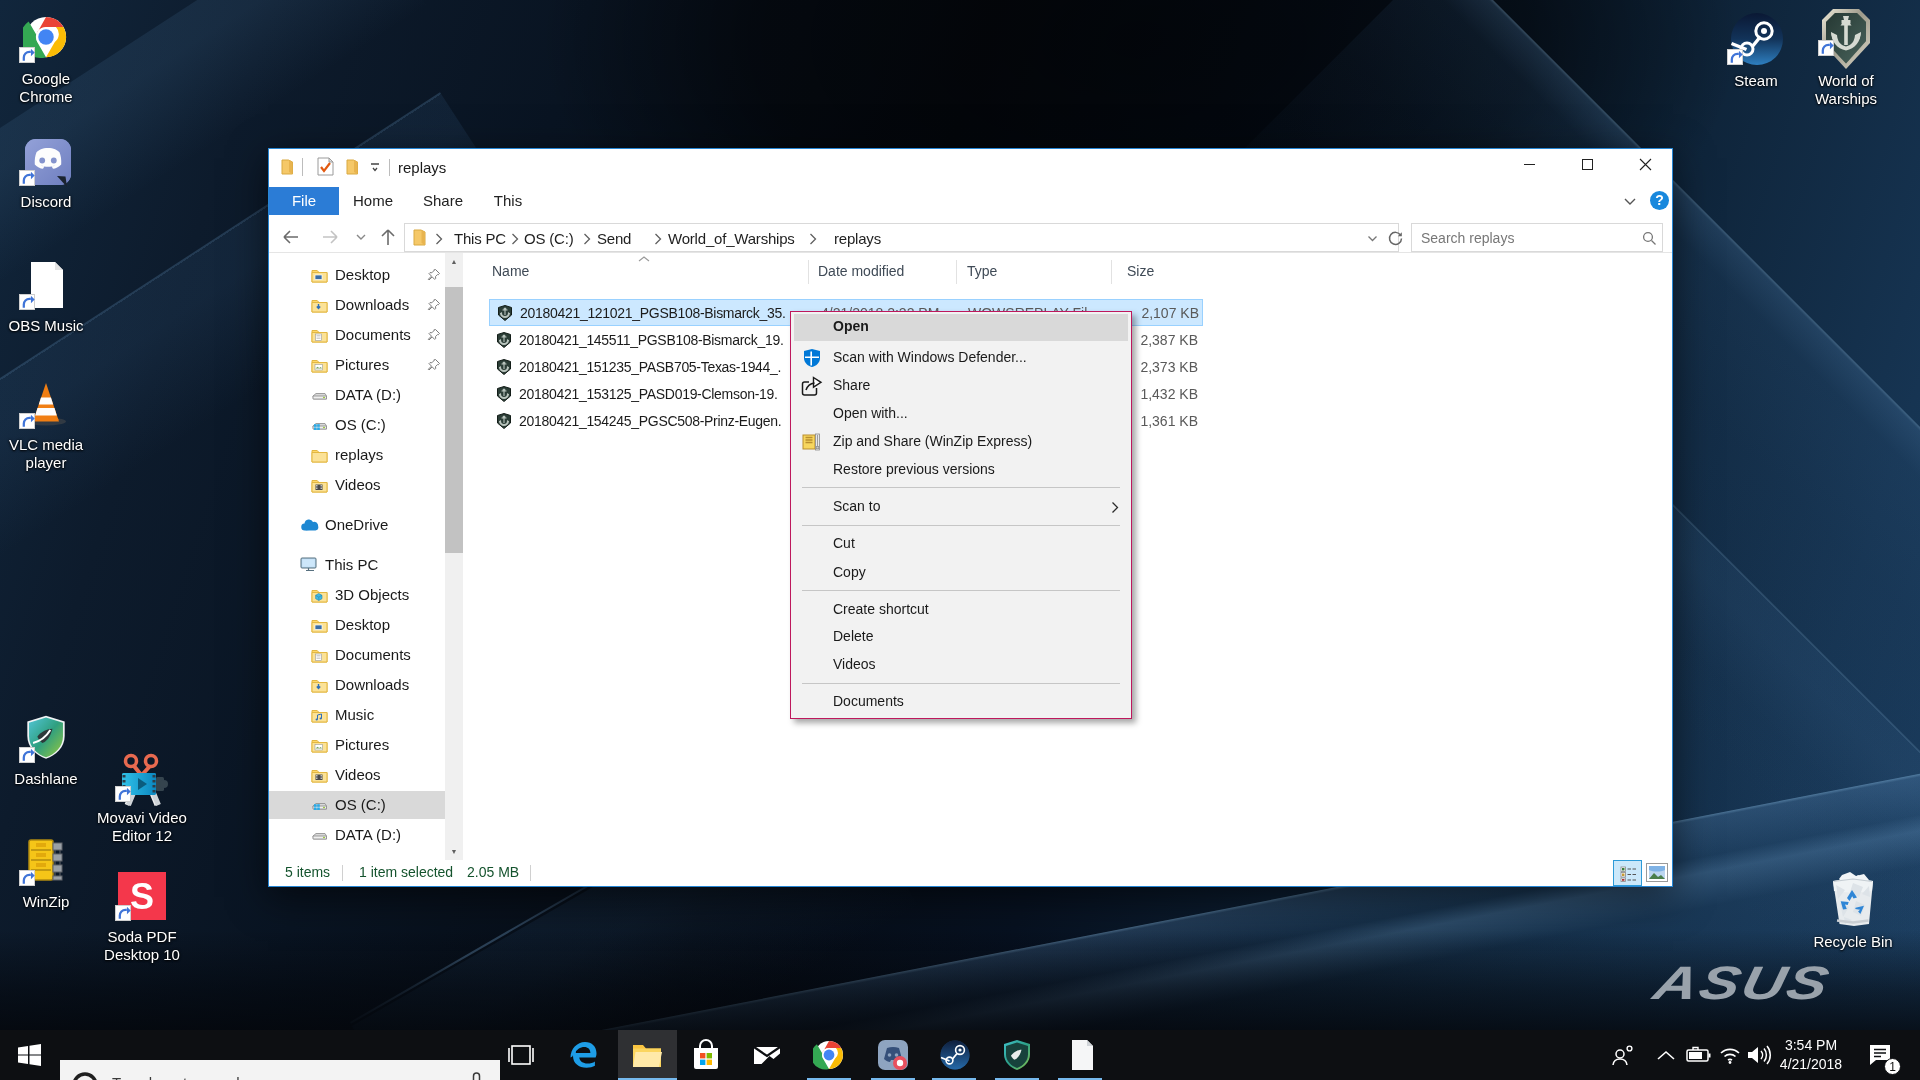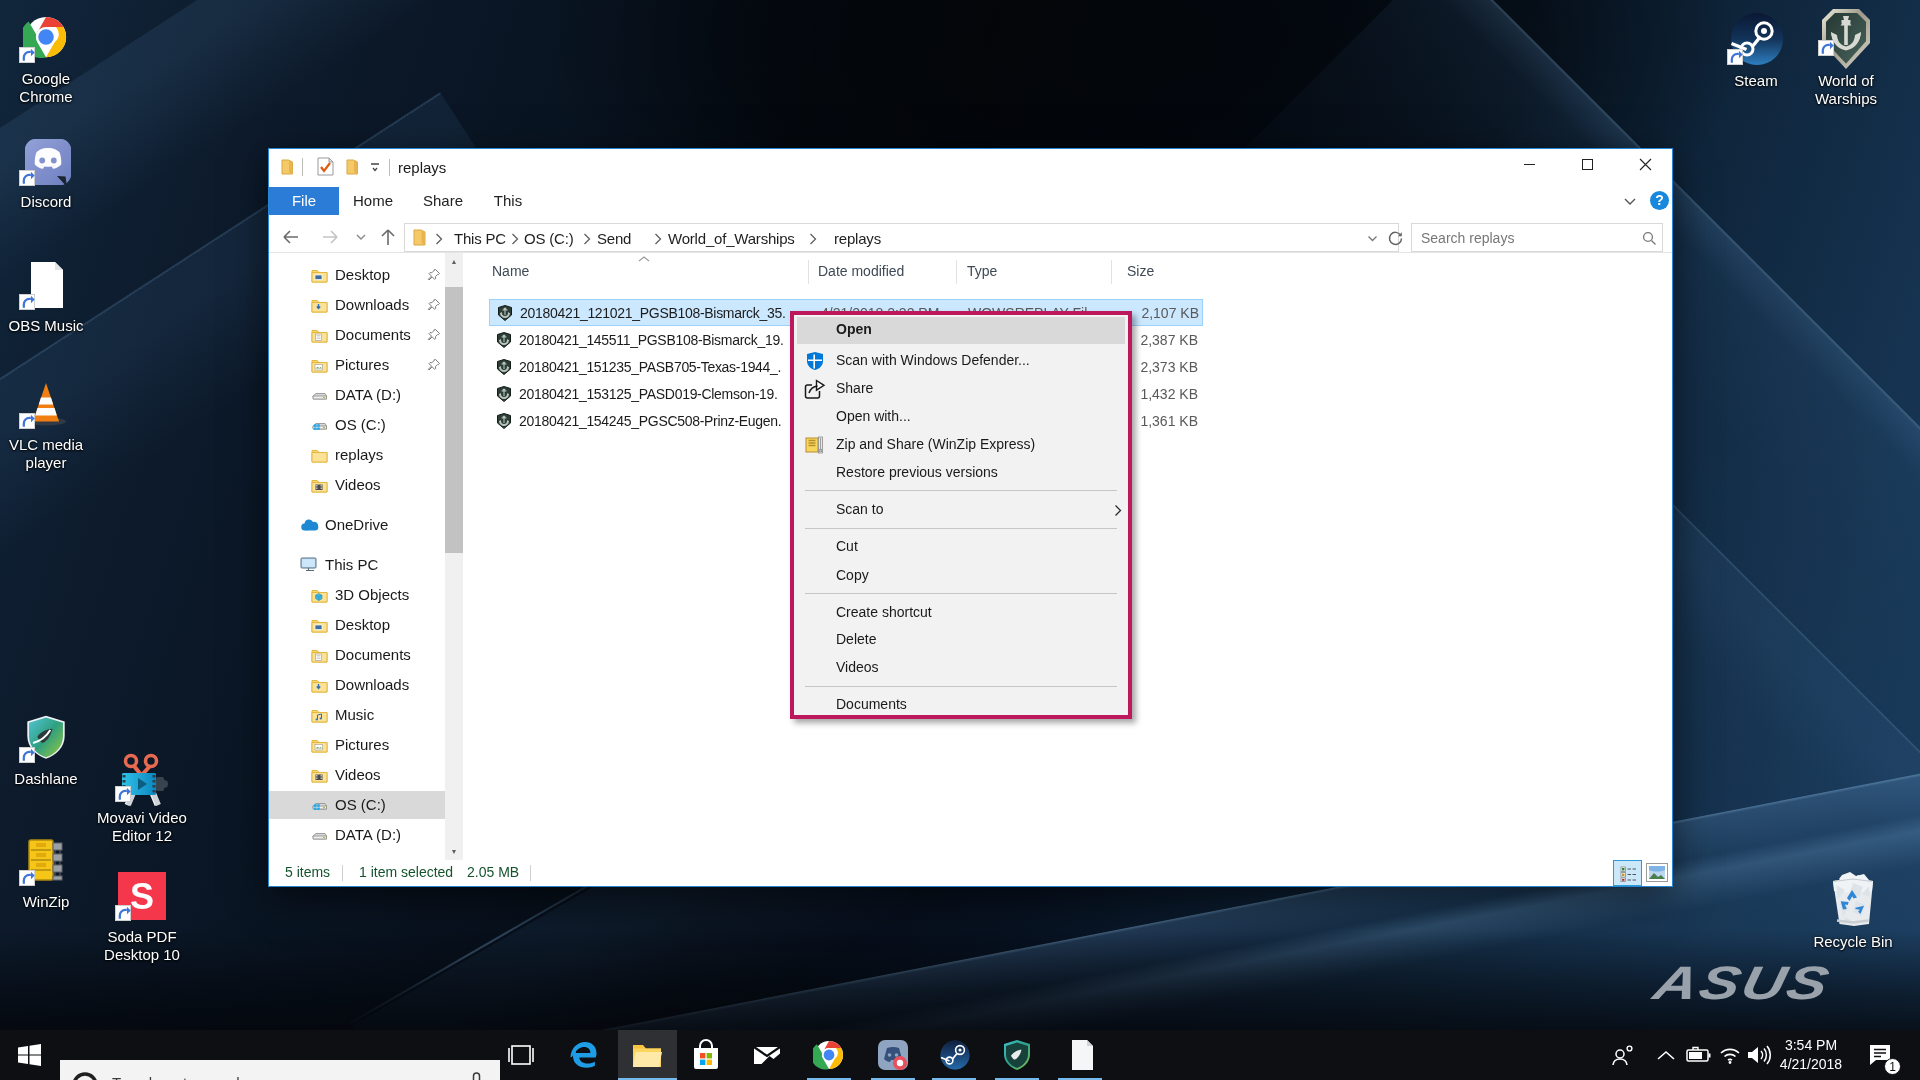--- a/index.html
+++ b/index.html
@@ -75,21 +75,21 @@
 .hdr { position:absolute; top:10px; font-size:14px; color:#3f4a56; }
 .hsep { position:absolute; top:7px; width:1px; height:24px; background:#e2e2e2; }
 .frow { position:absolute; left:220px; width:714px; height:27px; }
 .fname { position:absolute; left:30px; top:5px; font-size:14px; letter-spacing:-0.3px; color:#1b1b1b; white-space:nowrap; }
 .fdate { position:absolute; left:331px; top:5px; font-size:14px; color:#595959; white-space:nowrap; }
 .fsize { position:absolute; left:580px; top:5px; width:129px; text-align:right; font-size:14px; color:#595959; }
 .ficon { position:absolute; left:7px; top:5px; }
 
 
 #cmenu { position:absolute; left:790px; top:311px; width:342px; height:408px; background:#f2f2f2;
-  border:4px solid #be185d; box-shadow: 4px 4px 6px rgba(0,0,0,.35); }
+  border:1px solid #be185d; box-shadow: 4px 4px 6px rgba(0,0,0,.35); }
 .mi { position:absolute; left:42px; font-size:14px; color:#1a1a1a; white-space:nowrap; }
 .msep { position:absolute; left:11px; right:11px; height:1px; background:#c6c6c6; }
 
 
 #taskbar { position:absolute; left:0; top:1030px; width:1920px; height:50px; background:#0d0f12; }
 #tsearch { position:absolute; left:60px; top:0; width:440px; height:58px; background:#f3f3f3;margin-top:30px; }
 .tbicon { position:absolute; top:9px; width:32px; height:32px; }
 .underline { position:absolute; top:48px; height:2px; background:#76b9ed; }
 #clock { position:absolute; left:1758px; top:6px; width:106px; color:#fff; font-size:14px; text-align:center; line-height:19px; }
 </style>

